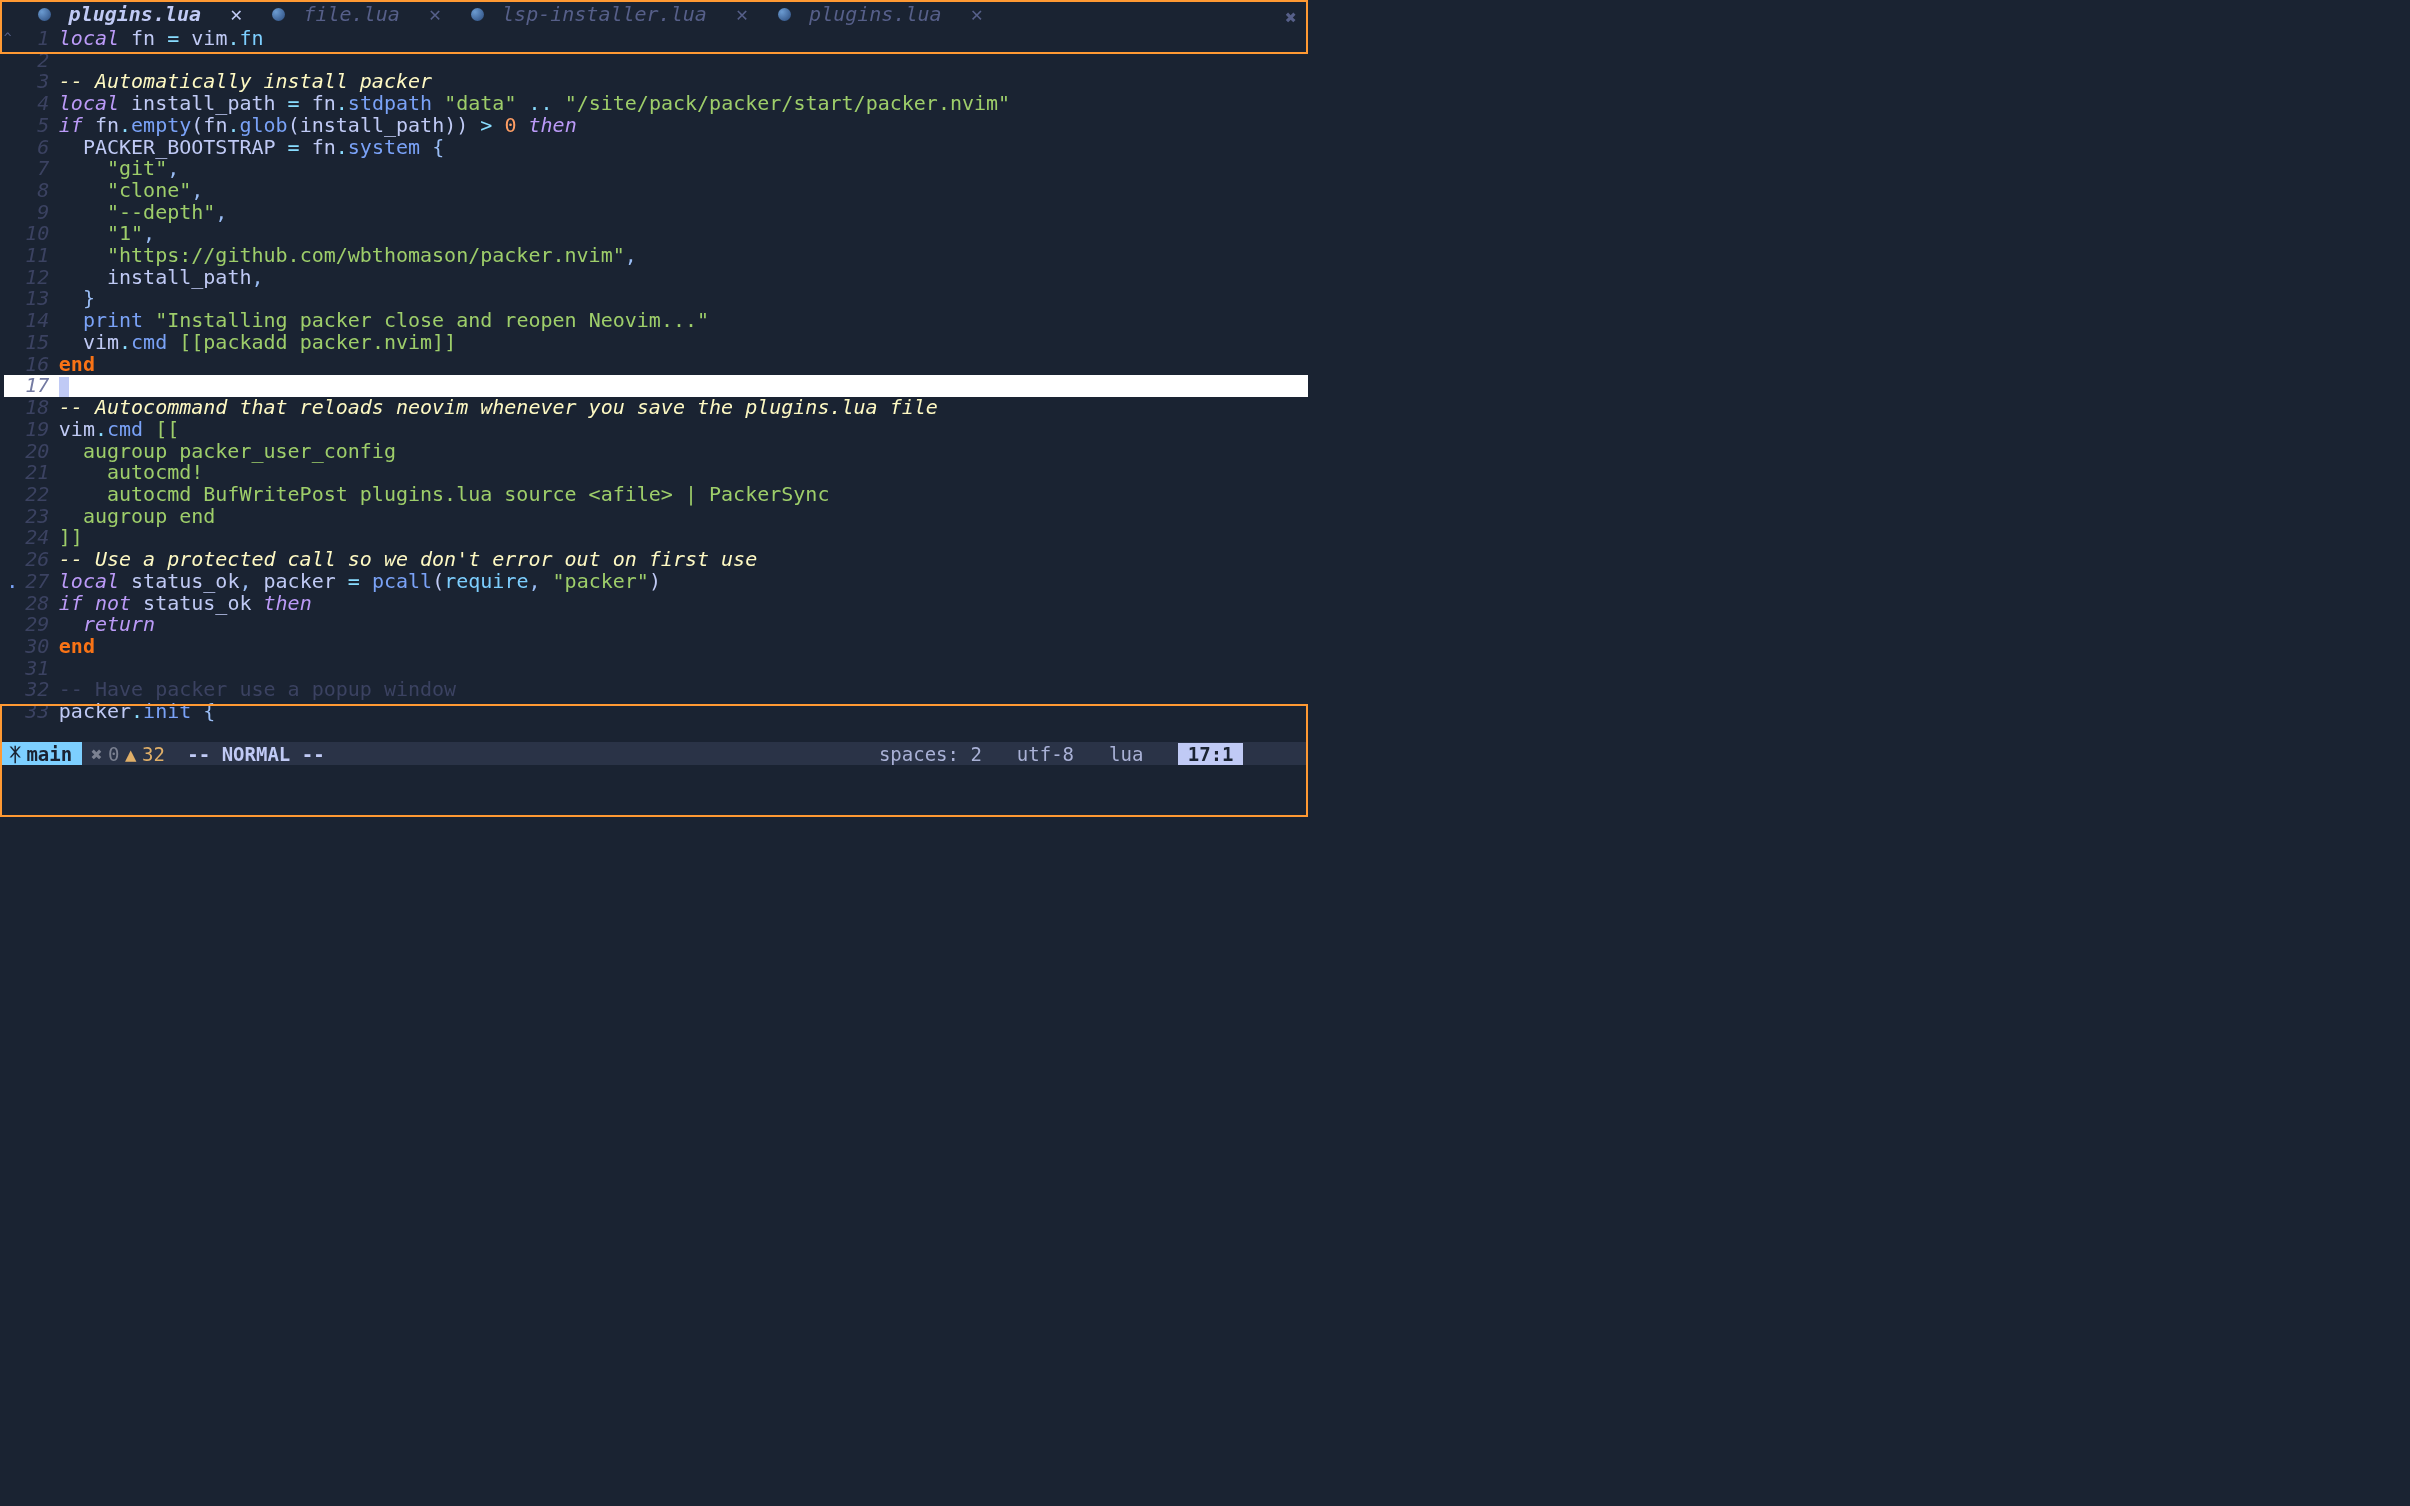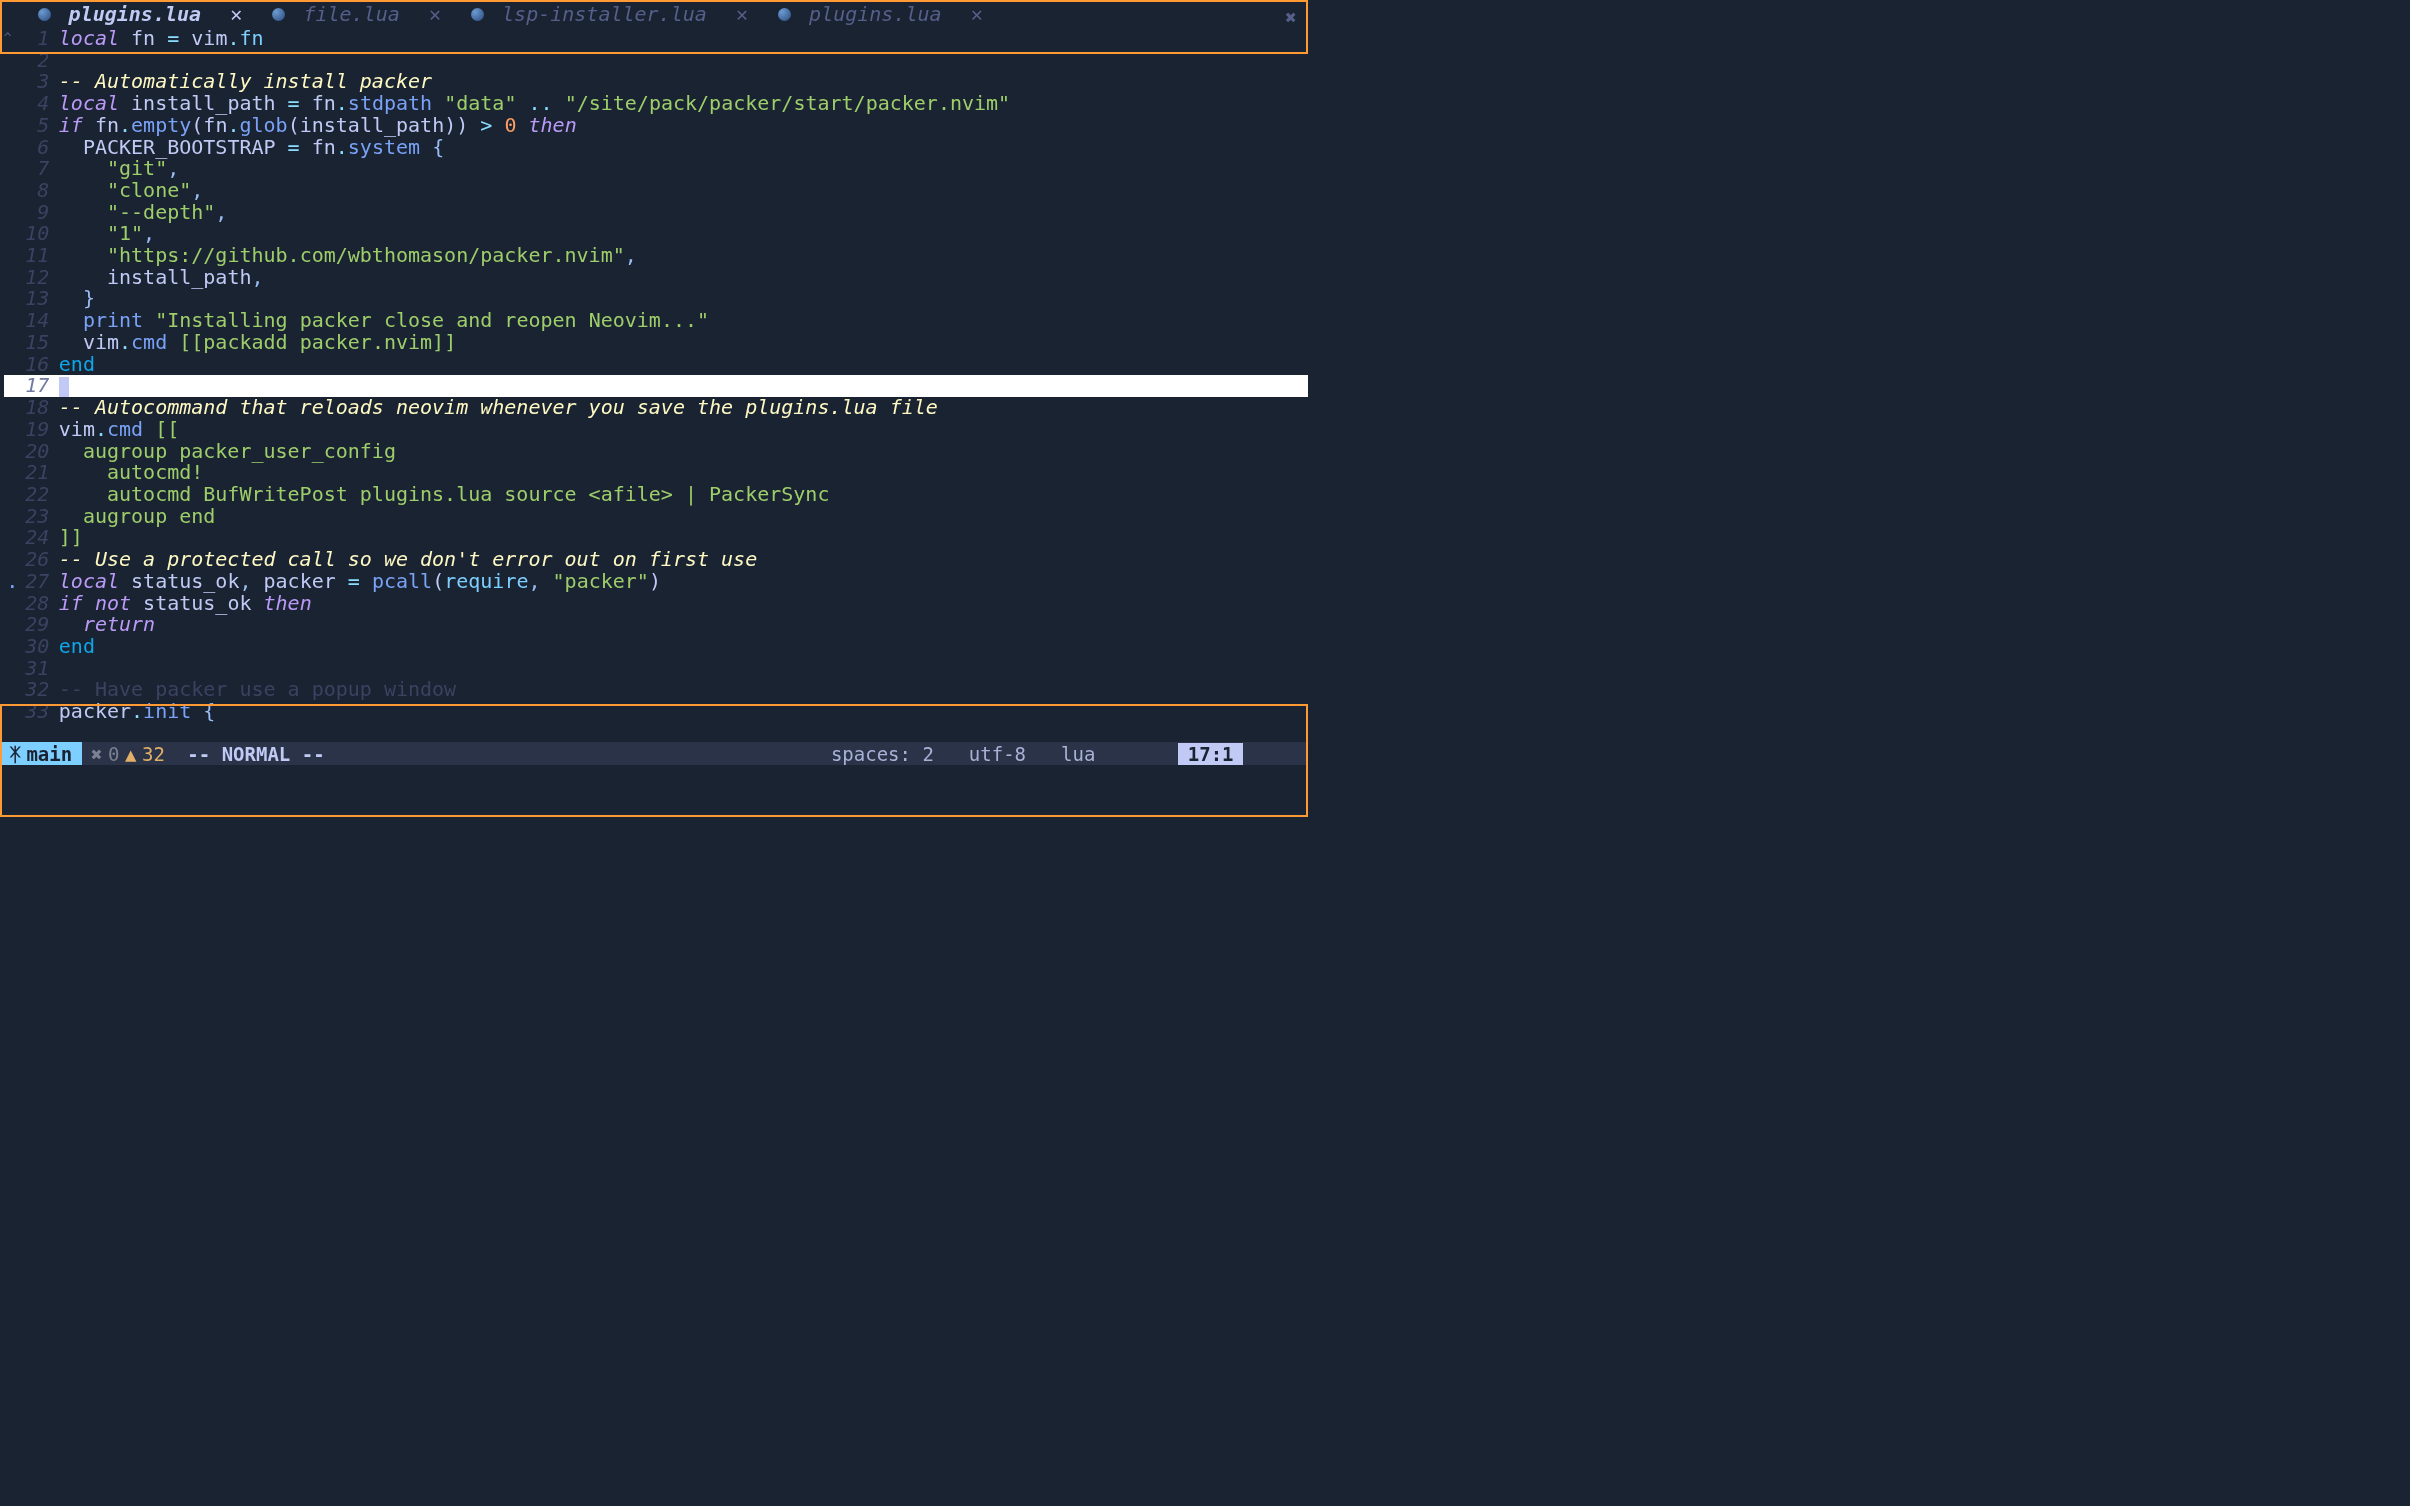--- a/index.html
+++ b/index.html
@@ -121,21 +121,21 @@
     }
     .cursor-block {
       display: inline-block;
       width: 10.4px;
       height: 20px;
       background: #c0caf5;
       vertical-align: text-bottom;
     }
     
     .kw { color: #bb9af7; font-style: italic; }
-    .kw2 { color: #0ea5e9; }
+    .kw2 { color: #f97316; font-weight: bold; }
     .ident { color: #c0caf5; }
     .op { color: #89ddff; }
     .fn { color: #7aa2f7; }
     .str { color: #9ece6a; }
     .num { color: #ff9e64; }
     .punct { color: #9abdf5; }
     .paren { color: #c0caf5; }
     .comment { color: #fef9c3; font-style: italic; }
     .builtin { color: #7dcfff; }
     .field { color: #7dcfff; }
@@ -189,21 +189,20 @@
       color: #a9b1d6;
     }
     .status-pos {
       background: #c0caf5;
       color: #1a2332;
       padding: 0 9.4px;
       font-weight: bold;
       height: 100%;
       display: flex;
       align-items: center;
-      margin-left: 48px;
     }
     .status-end {
       background: #7dcfff;
       width: 22.6px;
       height: 100%;
     }
     .caret-up {
       position: absolute;
       top: 30px;
       left: 3.8px;

